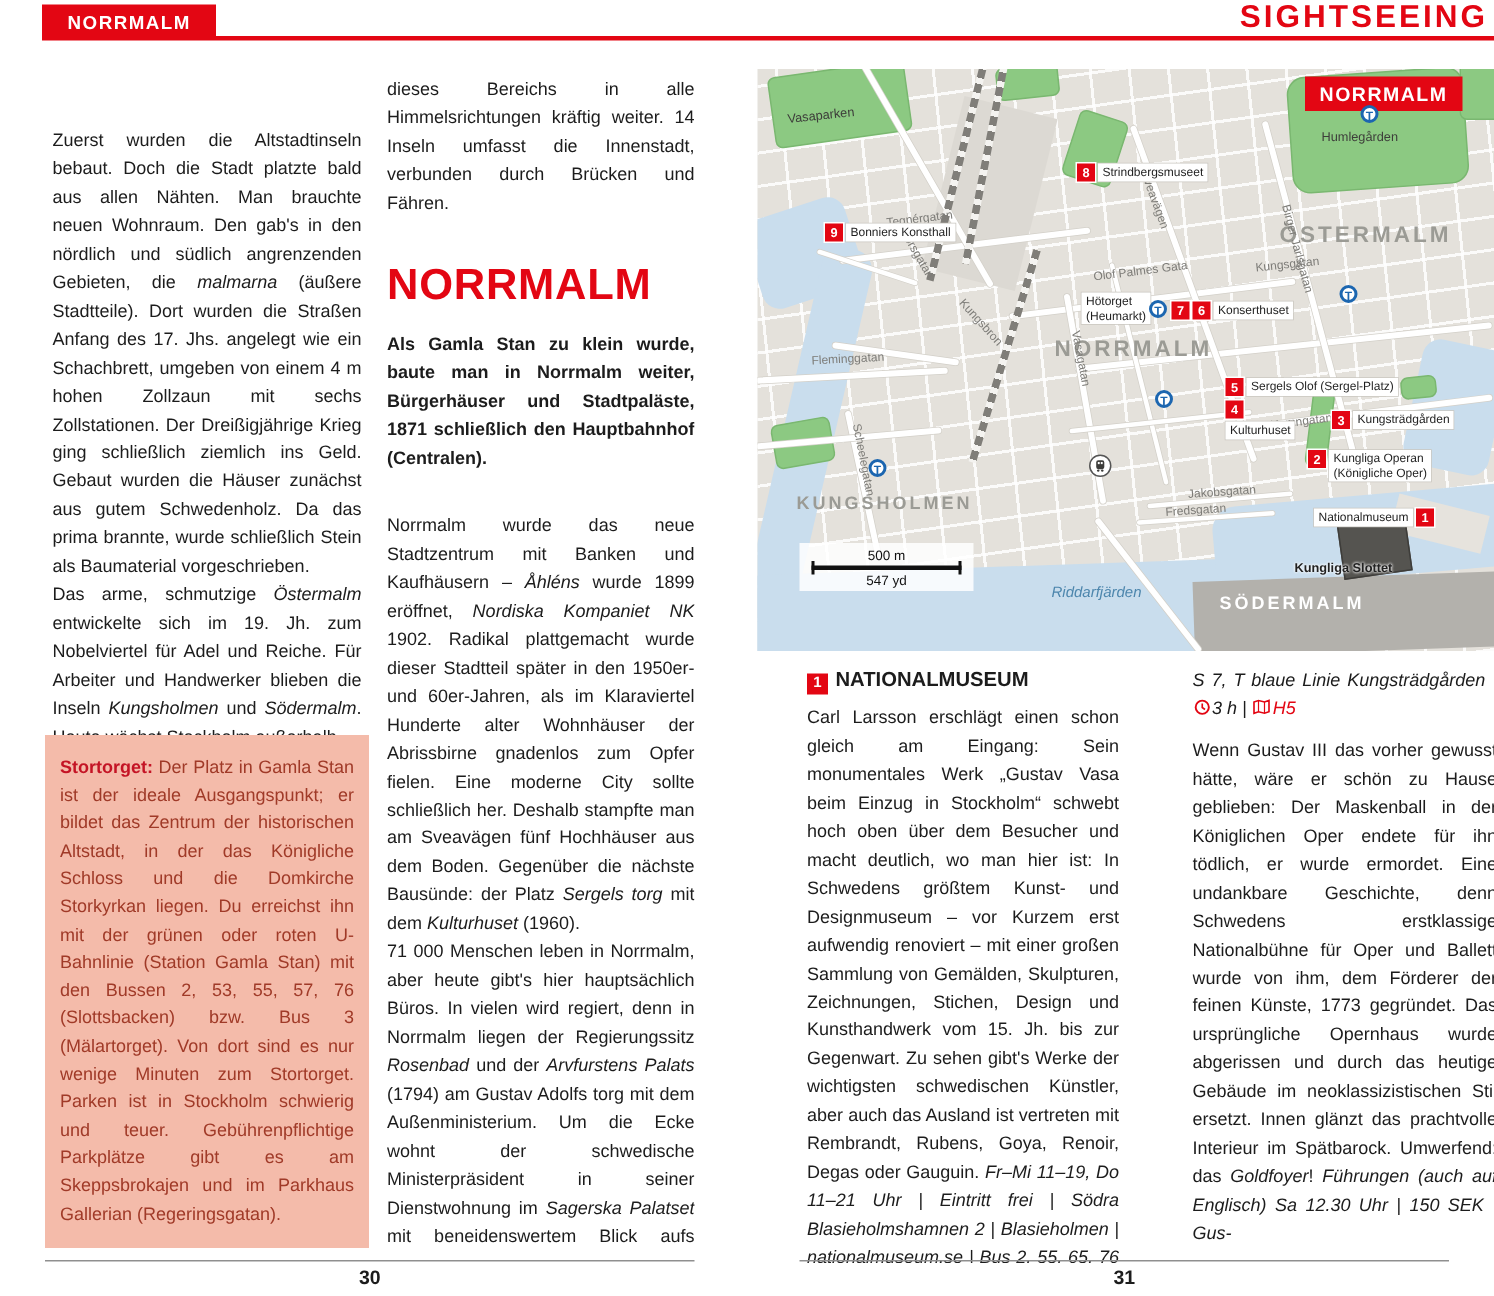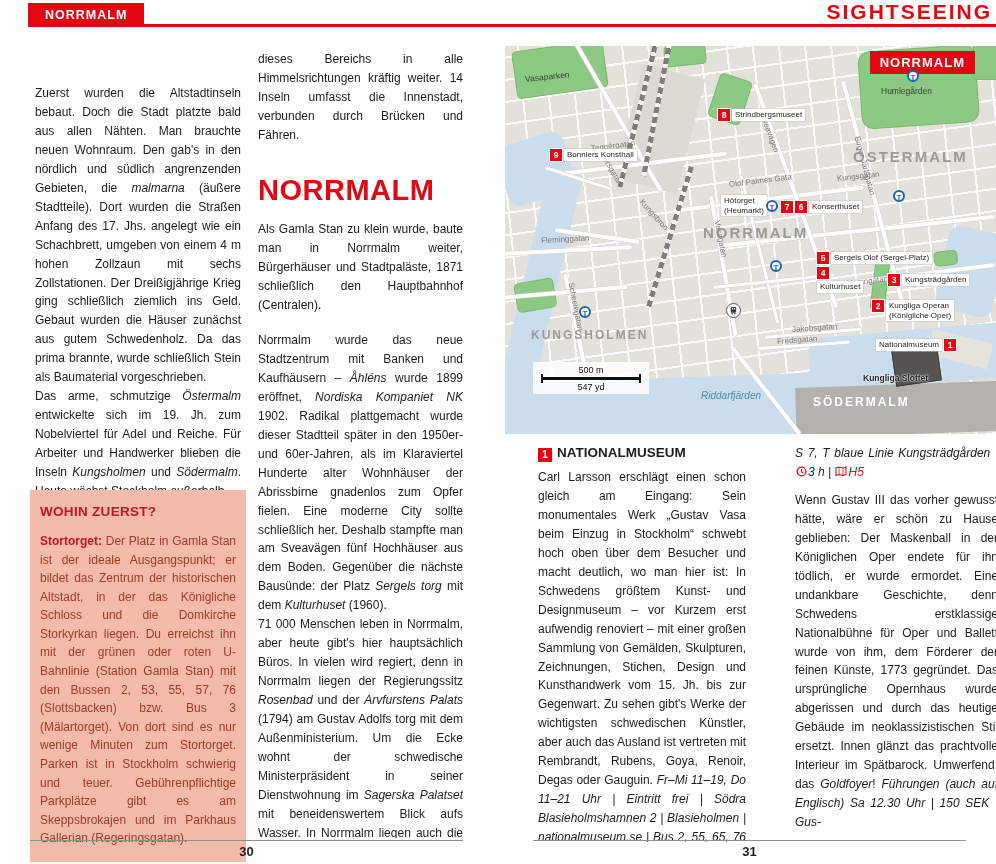--- a/index.html
+++ b/index.html
@@ -17,21 +17,21 @@
   
   .col{position:absolute;text-align:justify;font-size:12px;line-height:1.58;hyphens:auto;}
   #col1{left:35px;top:50px;width:206px;margin-top:34px;}
   #col2{left:258px;top:50px;width:205px;height:788px;overflow:hidden;}
   #col3{left:538px;top:444px;width:208px;height:398px;overflow:hidden;}
   #col4{left:795px;top:444px;width:203px;height:398px;overflow:hidden;}
   .para{margin:0;}
   .intro{margin:0 0 2px 0;}
   .h1red{color:#e30613;font-size:29px;font-weight:bold;letter-spacing:.5px;
     text-align:left;margin:30px 0 15px 0;line-height:1.05;}
-  .lead{font-weight:normal;margin:0 0 16px 0;}
+  .lead{font-weight:bold;margin:0 0 26px 0;}
   
   .infobox{position:absolute;left:30px;top:490px;width:196px;background:#f4bbaa;
     padding:12px 10px 14px;text-align:justify;font-size:12px;line-height:1.55;color:#a03a28;hyphens:auto;}
   .infobox-title{color:#c41425;font-weight:bold;font-size:13.5px;margin:0 0 9px 0;letter-spacing:.3px;}
   .infobox b{color:#c41425;}
   
   .art-head{font-weight:bold;font-size:13.5px;line-height:1.3;margin:0 0 6px 0;text-align:left;}
   .numsq{display:inline-block;width:14px;height:14px;background:#e30613;color:#fff;
     font-size:10px;line-height:14px;text-align:center;margin-right:5px;vertical-align:-1px;}
   .service{font-style:italic;margin:0 0 9px 0;}
@@ -88,21 +88,20 @@
 <div class="hdr-line"></div>
 <div class="hdr-tab">NORRMALM</div>
 <div class="hdr-right">SIGHTSEEING</div>
 
 <div class="col" id="col1">
     <p class="para">Zuerst wurden die Altstadtinseln bebaut. Doch die Stadt platzte bald aus allen Nähten. Man brauchte neuen Wohnraum. Den gab's in den nördlich und südlich angrenzenden Gebieten, die <i>malmarna</i> (äußere Stadtteile). Dort wurden die Straßen Anfang des 17. Jhs. angelegt wie ein Schachbrett, umgeben von einem 4 m hohen Zollzaun mit sechs Zollstationen. Der Dreißigjährige Krieg ging schließlich ziemlich ins Geld. Gebaut wurden die Häuser zunächst aus gutem Schwedenholz. Da das prima brannte, wurde schließlich Stein als Baumaterial vorgeschrieben.</p>
     <p class="para">Das arme, schmutzige <i>Östermalm</i> entwickelte sich im 19. Jh. zum Nobelviertel für Adel und Reiche. Für Arbeiter und Handwerker blieben die Inseln <i>Kungsholmen</i> und <i>Södermalm</i>. Heute wächst Stockholm außerhalb</p>
   </div>
 
 <div class="infobox">
-  <div class="infobox-title">WOHIN ZUERST?</div>
   <div><b>Stortorget:</b> Der Platz in Gamla Stan ist der ideale Ausgangspunkt; er bildet das Zentrum der historischen Altstadt, in der das Königliche Schloss und die Domkirche Storkyrkan liegen. Du erreichst ihn mit der grünen oder roten U-Bahnlinie (Station Gamla Stan) mit den Bussen 2, 53, 55, 57, 76 (Slottsbacken) bzw. Bus 3 (Mälartorget). Von dort sind es nur wenige Minuten zum Stortorget. Parken ist in Stockholm schwierig und teuer. Gebührenpflichtige Parkplätze gibt es am Skeppsbrokajen und im Parkhaus Gallerian (Regeringsgatan).</div>
 </div>
 
 <div class="col" id="col2">
   <p class="intro para">dieses Bereichs in alle Himmelsrichtungen kräftig weiter. 14 Inseln umfasst die Innenstadt, verbunden durch Brücken und Fähren.</p>
   <div class="h1red">NORRMALM</div>
   <p class="lead para">Als Gamla Stan zu klein wurde, baute man in Norrmalm weiter, Bürgerhäuser und Stadtpaläste, 1871 schließlich den Hauptbahnhof (Centralen).</p>
   <div>
       <p class="para">Norrmalm wurde das neue Stadtzentrum mit Banken und Kaufhäusern – <i>Åhléns</i> wurde 1899 eröffnet, <i>Nordiska Kompaniet NK</i> 1902. Radikal plattgemacht wurde dieser Stadtteil später in den 1950er- und 60er-Jahren, als im Klaraviertel Hunderte alter Wohnhäuser der Abrissbirne gnadenlos zum Opfer fielen. Eine moderne City sollte schließlich her. Deshalb stampfte man am Sveavägen fünf Hochhäuser aus dem Boden. Gegenüber die nächste Bausünde: der Platz <i>Sergels torg</i> mit dem <i>Kulturhuset</i> (1960).</p>
       <p class="para">71 000 Menschen leben in Norrmalm, aber heute gibt's hier hauptsächlich Büros. In vielen wird regiert, denn in Norrmalm liegen der Regierungssitz <i>Rosenbad</i> und der <i>Arvfurstens Palats</i> (1794) am Gustav Adolfs torg mit dem Außenministerium. Um die Ecke wohnt der schwedische Ministerpräsident in seiner Dienstwohnung im <i>Sagerska Palatset</i> mit beneidenswertem Blick aufs Wasser. In Norrmalm liegen auch die Einkaufsstraße Hamngatan und der Park  mit seinen Cafés und Restaurants.</p>

